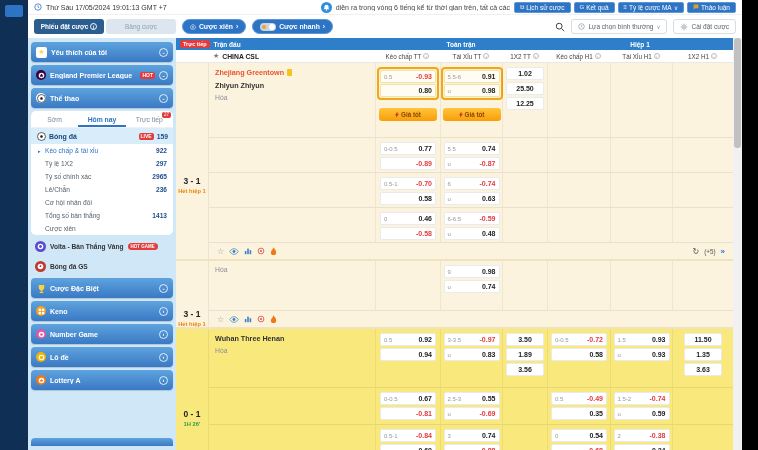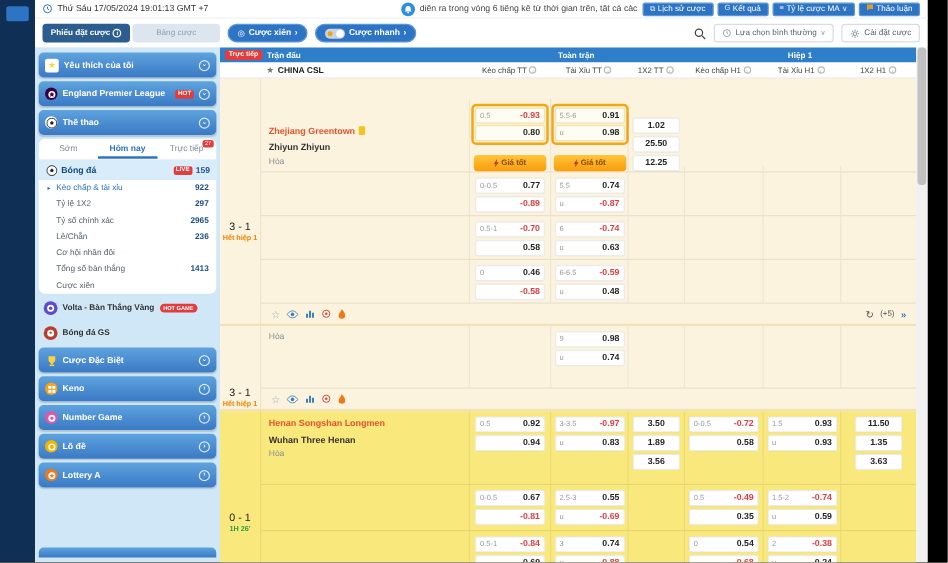--- a/index.html
+++ b/index.html
@@ -84,27 +84,27 @@
   .ch { display:flex; align-items:center; justify-content:center; gap:2px; }
   .ginf { width:6px; height:6px; border:1px solid #bbb; border-radius:50%; color:#aaa; font-size:4px; display:inline-flex; align-items:center; justify-content:center; font-style:normal; }
   .c1{width:65px;flex:0 0 65px;} .c2{width:62px;flex:0 0 62px;} .c3{width:45px;flex:0 0 45px;}
   .c4{width:63px;flex:0 0 63px;} .c5{width:62px;flex:0 0 62px;} .c6{width:61px;flex:0 0 61px;}
 
   .blocks { flex:1; overflow:hidden; background:#fbf3de; }
   .match { display:flex; }
   .m-cream { background:#fbf3de; border-bottom:2px solid #efe2bd; }
   .m-yellow { background:#f9e87c; }
   .scorecell { display:flex; flex-direction:column; align-items:center; justify-content:center; gap:2px; border-right:1px solid rgba(0,0,0,.06); }
-  .score { font-size:8.5px; font-weight:normal; color:#222;margin-top:48px; }
+  .score { font-size:8.5px; font-weight:bold; color:#222;margin-top:48px; }
   .status { font-size:5.8px; font-weight:bold; }
   .st-orange { color:#f08300; } .st-green { color:#2f9e44; }
   .mbody { flex:1; display:flex; flex-direction:column; min-width:0; }
   .mrow { display:flex; }
   .mrow + .mrow, .irow { border-top:1px solid rgba(0,0,0,.07); }
-  .rA { height:74px;align-items:flex-end; } .rB { height:35px; } .rT2 { height:49px; } .rC { height:58px; } .rD { height:37px; } .rE { height:35px; }
+  .rA { height:74px; } .rB { height:35px; } .rT2 { height:49px; } .rC { height:58px; } .rD { height:37px; } .rE { height:35px; }
   .teamcell { padding:5px 4px 0 6px; }
   .tname { font-size:7.2px; font-weight:bold; color:#333; margin-bottom:4px; white-space:nowrap; overflow:hidden; display:flex; align-items:center; gap:3px; }
   .tname.red { color:#e8542f; }
   .tname.draw { color:#8a9097; font-weight:normal; font-size:6.8px; }
   .ycard { width:5px; height:7px; background:#f6c21c; border-radius:1px; display:inline-block; }
   .oc { display:flex; flex-direction:column; align-items:center; padding-top:4px; gap:2px; border-left:1px solid rgba(0,0,0,.05); }
   .box { width:56px; height:13px; background:#fff; border:1px solid rgba(0,0,0,.08); border-radius:2px; display:flex; align-items:center; justify-content:space-between; padding:0 3px; cursor:pointer; }
   .box .hd { color:#999; font-size:6px; }
   .box .val { font-weight:bold; color:#222; font-size:7px; margin-left:auto; }
   .val.neg { color:#e4393c; }
@@ -673,21 +673,20 @@
           </div>
 
           <div class="match m-yellow">
             <div class="col-score scorecell">
               <span class="score">0 - 1</span>
               <span class="status st-green">1H 26'</span>
             </div>
             <div class="mbody">
               <div class="mrow rC">
                 <div class="col-teams teamcell">
-                  <div class="tname red">Henan Songshan Longmen</div>
                   <div class="tname">Wuhan Three Henan</div>
                   <div class="tname draw">Hòa</div>
                 </div>
                 <div class="oc c1">
                   <div class="box">
                       <span class="hd">0.5</span>
                       <span class="val">0.92</span>
                     </div>
                   <div class="box">
                       <span class="hd"></span>

